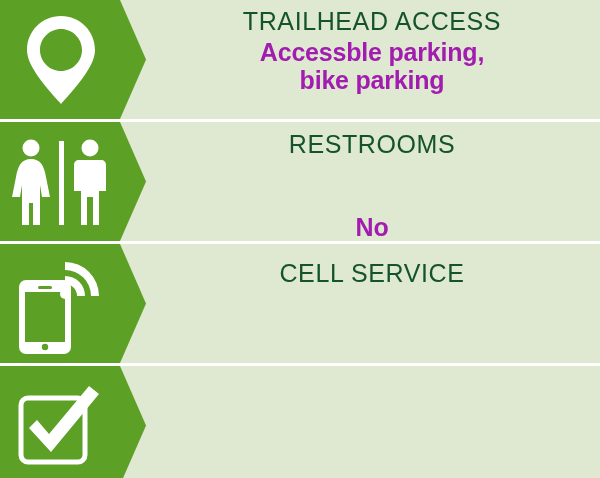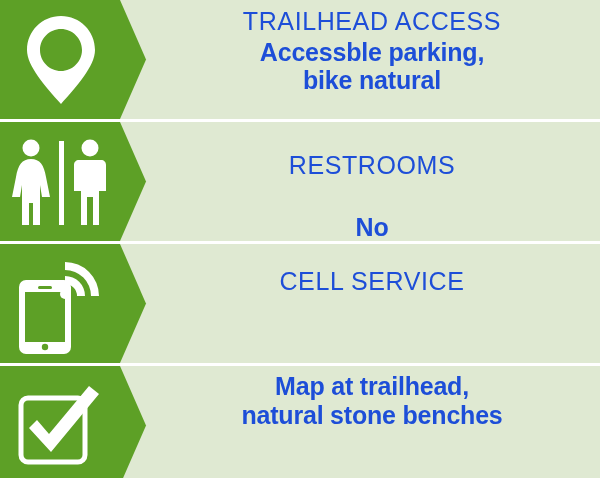--- a/index.html
+++ b/index.html
@@ -67,46 +67,46 @@
     height: 119px;
     display: flex;
     flex-direction: column;
     align-items: center;
     justify-content: center;
     text-align: center;
     box-sizing: border-box;
     padding: 0 6px;
   }
   .heading {
-    color: #1d4ed8;
+    color: #14532d;
     font-size: 25px;
     font-weight: 300;
     letter-spacing: 0.6px;
     line-height: 1.1;
     text-transform: uppercase;
     white-space: nowrap;
     margin: 0 0 2px 0;
   }
   .value {
-    color: #1d4ed8;
+    color: #a21caf;
     font-size: 25px;
     font-weight: bold;
     line-height: 1.14;
     margin: 0;
     letter-spacing: -0.2px;
   }
   .value .vline {
     display: block;
   }
 
   
   .row-1 .content { justify-content: flex-start; padding-top: 8px; }
-  .row-2 .content { justify-content: flex-end; padding-top: 9px; }
+  .row-2 .content { justify-content: space-between; padding-top: 9px; }
   .row-2 .value { margin-top: 31px; }
-  .row-3 .content { justify-content: flex-start; padding-top: 16px; margin-top: 8px; }
+  .row-3 .content { justify-content: flex-start; padding-top: 16px; }
   .row-3 .value { margin-top: 18px; }
   .row-4 .content { justify-content: flex-start; padding-top: 6px; }
 </style>
 </head>
 <body>
 
 <div id="infographic">
 
   <div class="row row-1">
     <div class="icon-panel">
@@ -117,21 +117,21 @@
         <svg width="76" height="92" viewBox="0 0 76 92">
           <path d="M38 2 C19 2 4 17 4 36 C4 52 22 72 38 90 C54 72 72 52 72 36 C72 17 57 2 38 2 Z
                    M38 15 C49.5 15 59 24.5 59 36 C59 47.5 49.5 57 38 57 C26.5 57 17 47.5 17 36 C17 24.5 26.5 15 38 15 Z" fill="#ffffff" fill-rule="evenodd"></path>
         </svg>
       </div>
     </div>
     <div class="content">
       <div class="heading">TRAILHEAD ACCESS</div>
       <div class="value">
         <span class="vline">Accessble parking,</span>
-        <span class="vline">bike natural</span>
+        <span class="vline">bike parking</span>
       </div>
     </div>
   </div>
 
   <div class="row-sep"></div>
 
   <div class="row row-2">
     <div class="icon-panel">
       <svg class="chevron-bg" width="147" height="119" viewBox="0 0 147 119" aria-hidden="true">
         <polygon points="0,0 120,0 146,59.5 120,119 0,119" fill="#5da026"></polygon>
@@ -191,20 +191,16 @@
         <polygon points="0,0 120,0 146,59.5 120,119 0,119" fill="#5da026"></polygon>
       </svg>
       <div class="icon-art">
         <svg width="92" height="92" viewBox="0 0 92 92">
           <rect x="6" y="18" width="64" height="64" rx="7" ry="7" fill="none" stroke="#ffffff" stroke-width="5"></rect>
           <path d="M14 48 L22 40 L34 54 L74 6 L84 14 L36 72 Z" fill="#ffffff"></path>
         </svg>
       </div>
     </div>
     <div class="content">
-      <div class="value">
-        <span class="vline">Map at trailhead,</span>
-        <span class="vline">natural stone benches</span>
-      </div>
     </div>
   </div>
 
 </div>
 
 </body></html>

